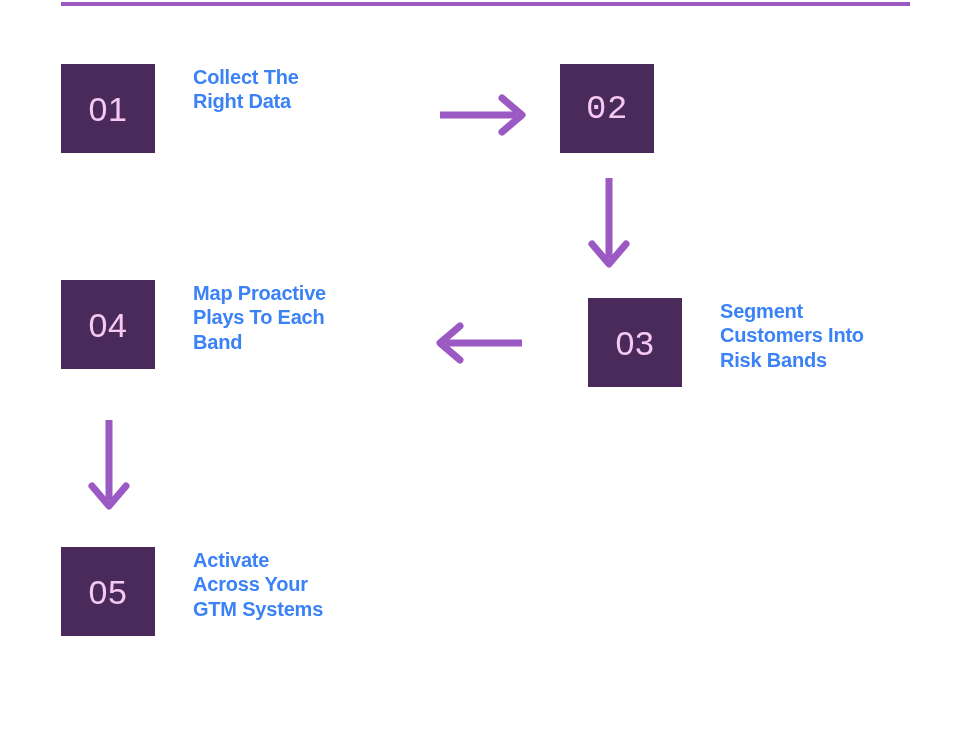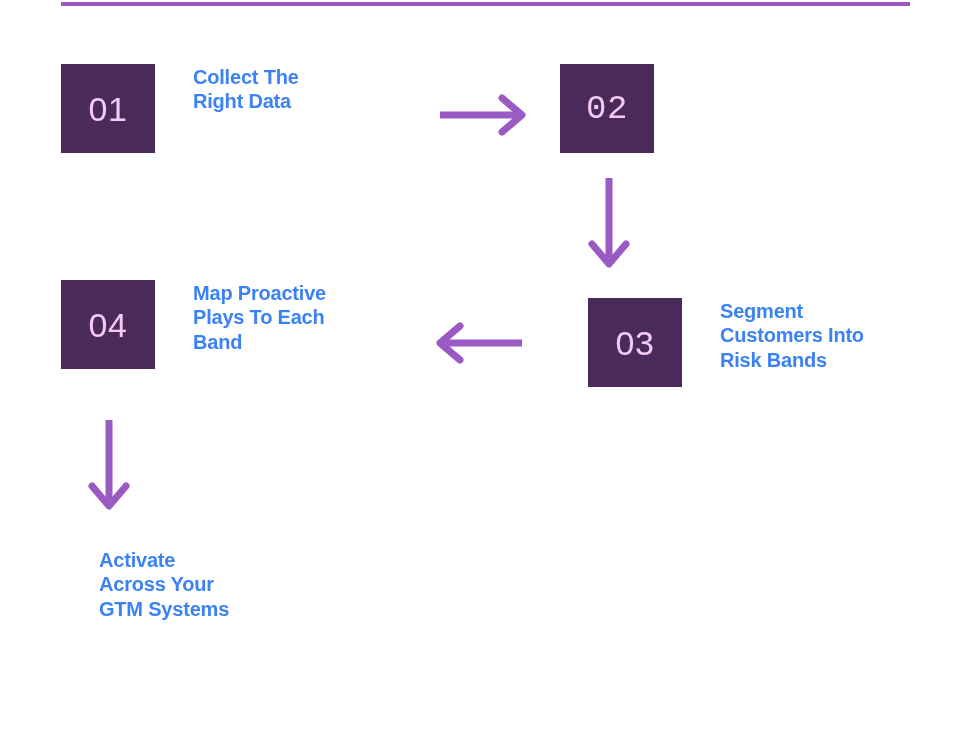--- a/index.html
+++ b/index.html
@@ -105,20 +105,23 @@
 <div class="step" id="step-4">
   <div class="step-badge">
     <span>04</span>
   </div>
   <div class="step-title wide">Map Proactive
 Plays To Each
 Band</div>
 </div>
 
 <div class="step" id="step-5">
+  <div class="step-badge">
+    <span>05</span>
+  </div>
   <div class="step-title">Activate
 Across Your
 GTM Systems</div>
 </div>
 
 <div class="connector" id="conn-1-2">
   <svg width="92" height="46" viewBox="0 0 92 46">
     <path d="M2 23 H78" stroke="#9b59c4" stroke-width="7" fill="none" stroke-linecap="butt"></path>
     <path d="M64 6 L84 23 L64 40" stroke="#9b59c4" stroke-width="7" fill="none" stroke-linecap="round" stroke-linejoin="round"></path>
   </svg>

